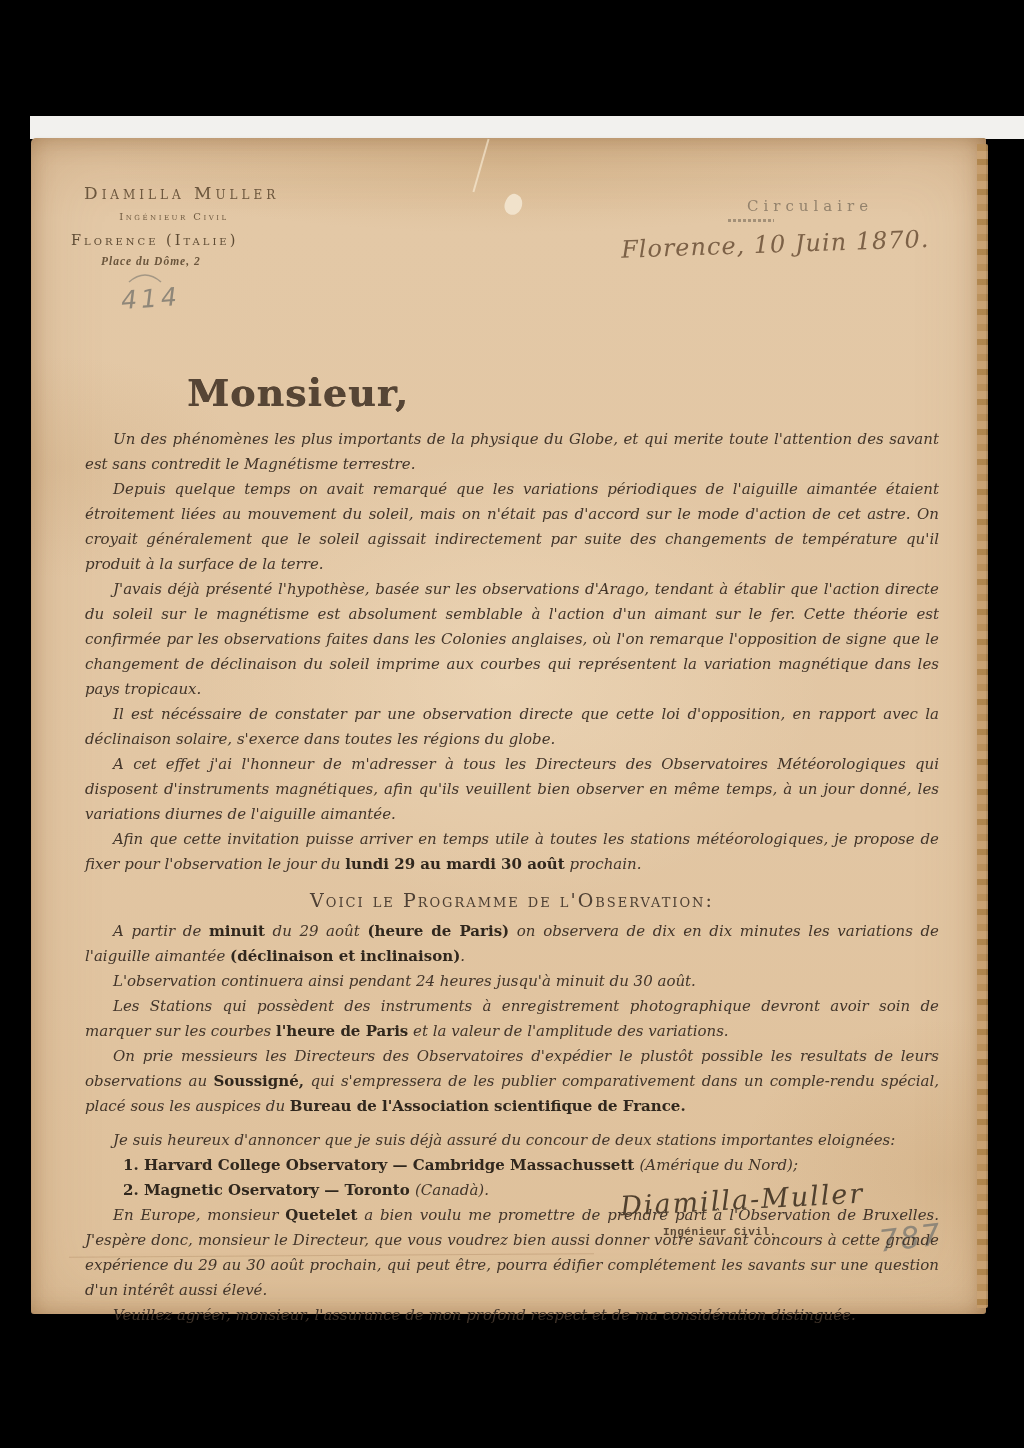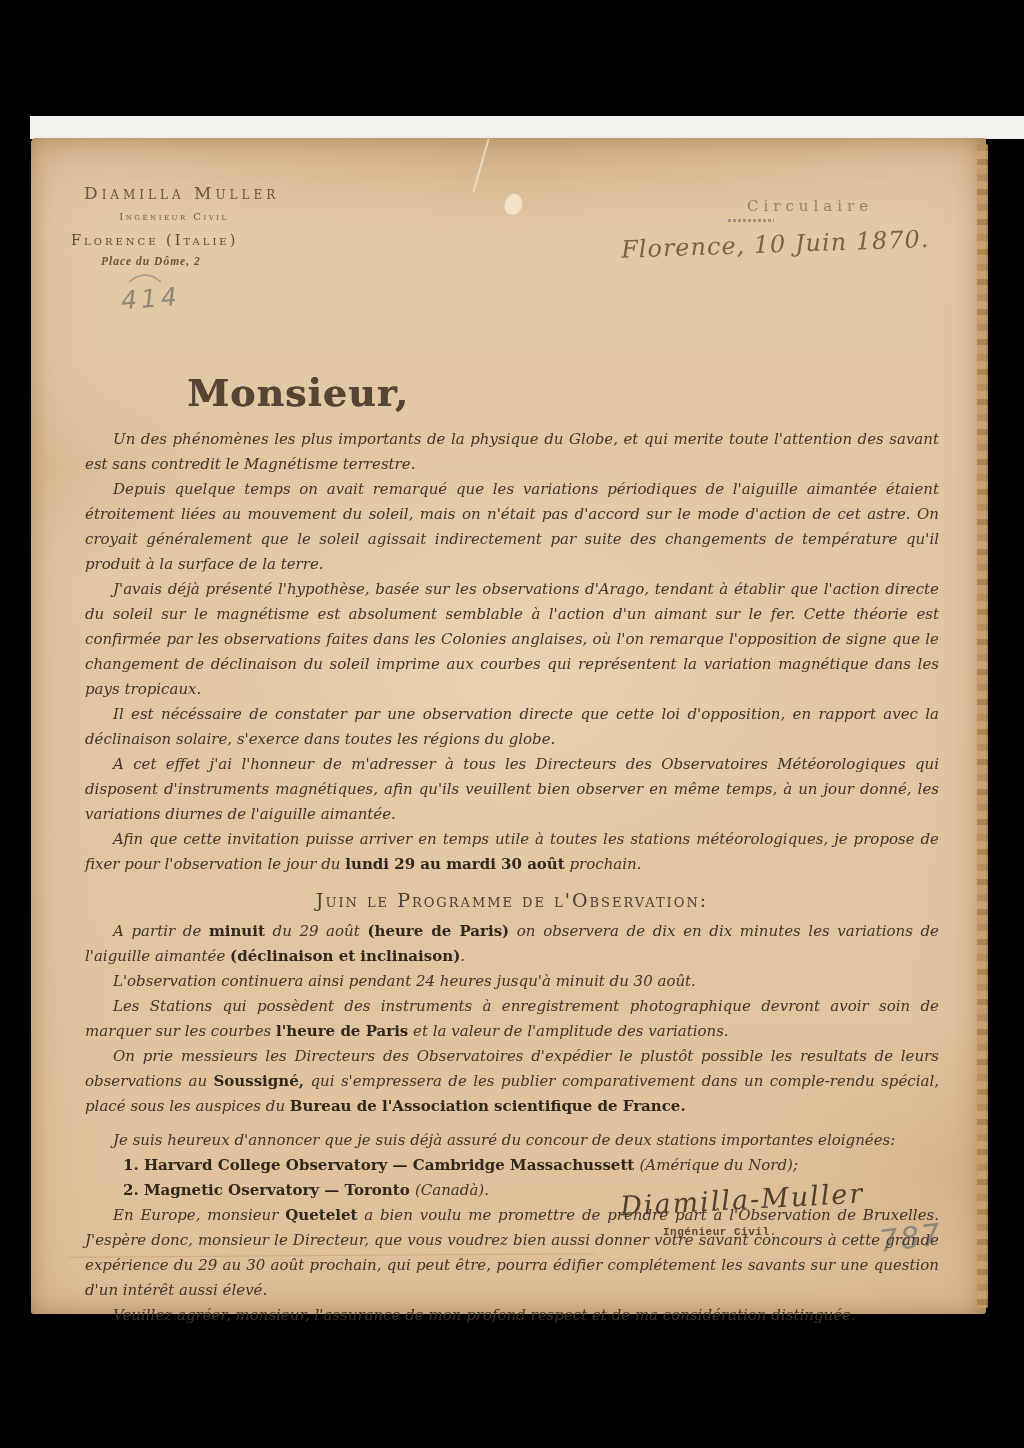--- a/index.html
+++ b/index.html
@@ -124,21 +124,21 @@
 
     <div class="text-column">
       <div>
           <p><span class="seg">Un des phénomènes les plus importants de la physique du Globe, et qui merite toute l'attention des savant est sans contredit le Magnétisme terrestre.</span></p>
           <p><span class="seg">Depuis quelque temps on avait remarqué que les variations périodiques de l'aiguille aimantée étaient étroitement liées au mouvement du soleil, mais on n'était pas d'accord sur le mode d'action de cet astre. On croyait généralement que le soleil agissait indirectement par suite des changements de température qu'il produit à la surface de la terre.</span></p>
           <p><span class="seg">J'avais déjà présenté l'hypothèse, basée sur les observations d'Arago, tendant à établir que l'action directe du soleil sur le magnétisme est absolument semblable à l'action d'un aimant sur le fer. Cette théorie est confirmée par les observations faites dans les Colonies anglaises, où l'on remarque l'opposition de signe que le changement de déclinaison du soleil imprime aux courbes qui représentent la variation magnétique dans les pays tropicaux.</span></p>
           <p><span class="seg">Il est nécéssaire de constater par une observation directe que cette loi d'opposition, en rapport avec la déclinaison solaire, s'exerce dans toutes les régions du globe.</span></p>
           <p><span class="seg">A cet effet j'ai l'honneur de m'adresser à tous les Directeurs des Observatoires Météorologiques qui disposent d'instruments magnétiques, afin qu'ils veuillent bien observer en même temps, à un jour donné, les variations diurnes de l'aiguille aimantée.</span></p>
           <p><span class="seg">Afin que cette invitation puisse arriver en temps utile à toutes les stations météorologiques, je propose de fixer pour l'observation le jour du </span><span class="seg-bold">lundi 29 au mardi 30 août</span><span class="seg"> prochain.</span></p>
         </div>
-      <h2 class="prog-heading">Juin le Programme de l'Observation:</h2>
+      <h2 class="prog-heading">Voici le Programme de l'Observation:</h2>
       <div>
           <p><span class="seg">A partir de </span><span class="seg-bold">minuit</span><span class="seg"> du 29 août </span><span class="seg-bold">(heure de Paris)</span><span class="seg"> on observera de dix en dix minutes les variations de l'aiguille aimantée </span><span class="seg-bold">(déclinaison et inclinaison)</span><span class="seg">.</span></p>
           <p><span class="seg">L'observation continuera ainsi pendant 24 heures jusqu'à minuit du 30 août.</span></p>
           <p><span class="seg">Les Stations qui possèdent des instruments à enregistrement photographique devront avoir soin de marquer sur les courbes </span><span class="seg-bold">l'heure de Paris</span><span class="seg"> et la valeur de l'amplitude des variations.</span></p>
           <p><span class="seg">On prie messieurs les Directeurs des Observatoires d'expédier le plustôt possible les resultats de leurs observations au </span><span class="seg-bold">Soussigné,</span><span class="seg"> qui s'empressera de les publier comparativement dans un comple-rendu spécial, placé sous les auspices du </span><span class="seg-bold">Bureau de l'Association scientifique de France.</span></p>
         </div>
       <div>
           <p class="gap-before"><span class="seg">Je suis heureux d'annoncer que je suis déjà assuré du concour de deux stations importantes eloignées:</span></p>
           <p class="list-item"><span class="seg-bold">1. Harvard College Observatory — Cambridge Massachussett </span><span class="seg">(Amérique du Nord);</span></p>
           <p class="list-item"><span class="seg-bold">2. Magnetic Oservatory — Toronto </span><span class="seg">(Canadà).</span></p>

